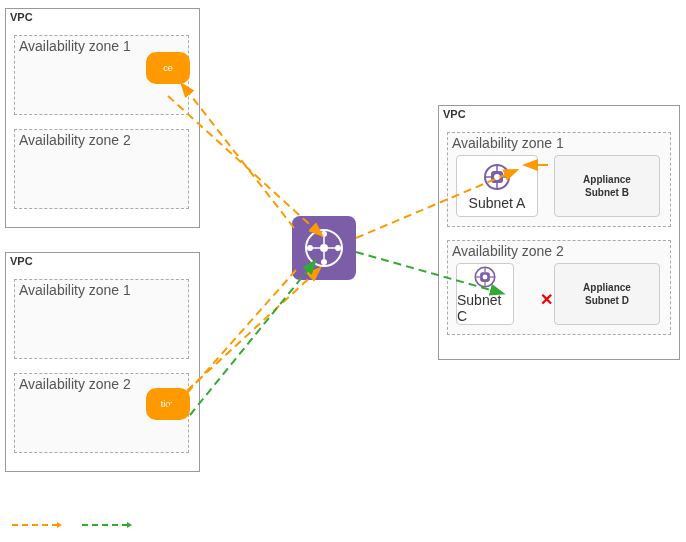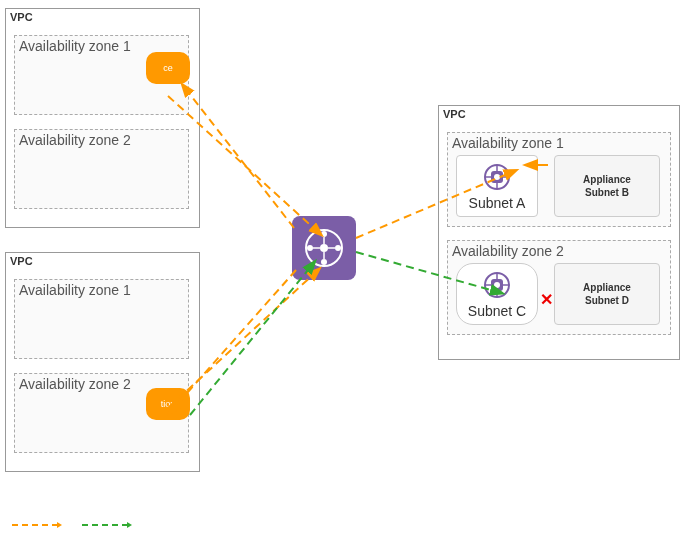--- a/index.html
+++ b/index.html
@@ -188,21 +188,21 @@
       </div>
 
       <div class="appliance-box" style="left:106px;top:22px;width:106px;height:62px;">
         <span style="font-size:10px;line-height:1.3;">Appliance<br>Subnet B</span>
       </div>
     </div>
 
     <div class="az-box" style="left:8px;top:134px;width:224px;height:95px;">
       <div class="az-label">Availability zone 2</div>
 
-      <div class="subnet-box" style="left:8px;top:22px;width:82px;height:62px;border-radius:17px;">
+      <div class="subnet-box" style="left:8px;top:22px;width:58px;height:62px;">
         <svg class="subnet-icon" viewBox="0 0 32 32">
           <rect x="4" y="4" width="24" height="24" rx="12" ry="12" fill="none" stroke="#7b5ea7" stroke-width="2"></rect>
           <rect x="10" y="10" width="12" height="12" rx="3" ry="3" fill="#7b5ea7"></rect>
           <circle cx="16" cy="16" r="3" fill="white"></circle>
           <line x1="16" y1="4" x2="16" y2="10" stroke="#7b5ea7" stroke-width="1.5"></line>
           <line x1="16" y1="22" x2="16" y2="28" stroke="#7b5ea7" stroke-width="1.5"></line>
           <line x1="4" y1="16" x2="10" y2="16" stroke="#7b5ea7" stroke-width="1.5"></line>
           <line x1="22" y1="16" x2="28" y2="16" stroke="#7b5ea7" stroke-width="1.5"></line>
         </svg>
         <span>Subnet C</span>

